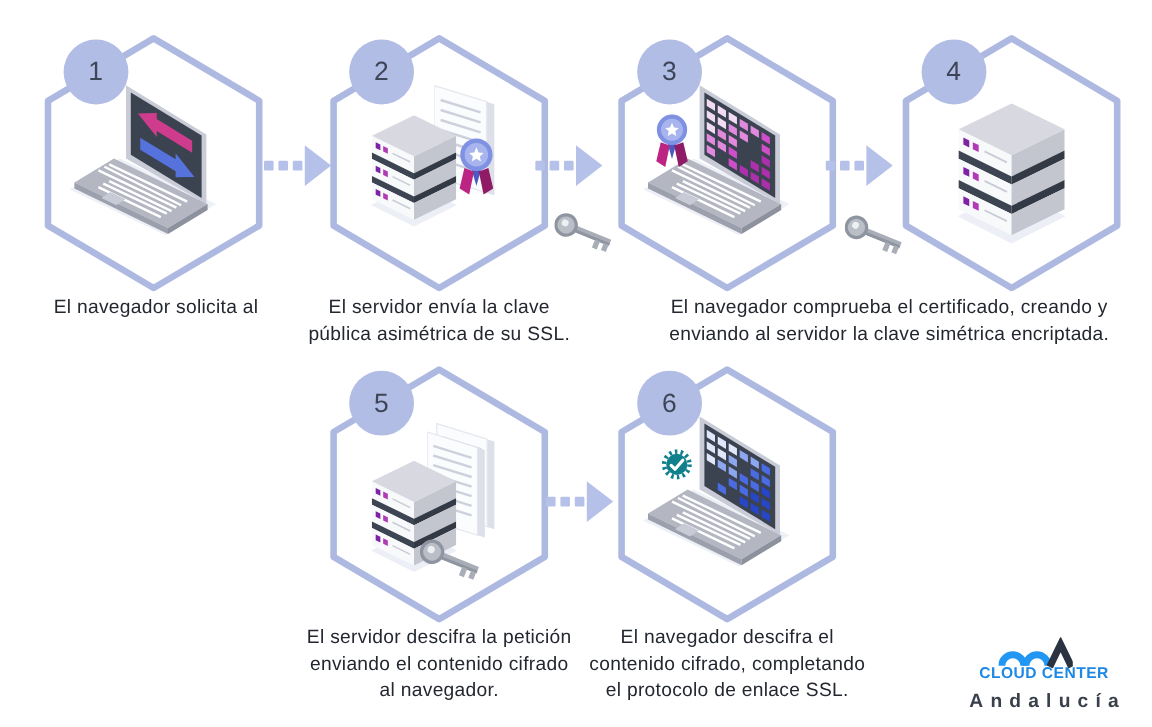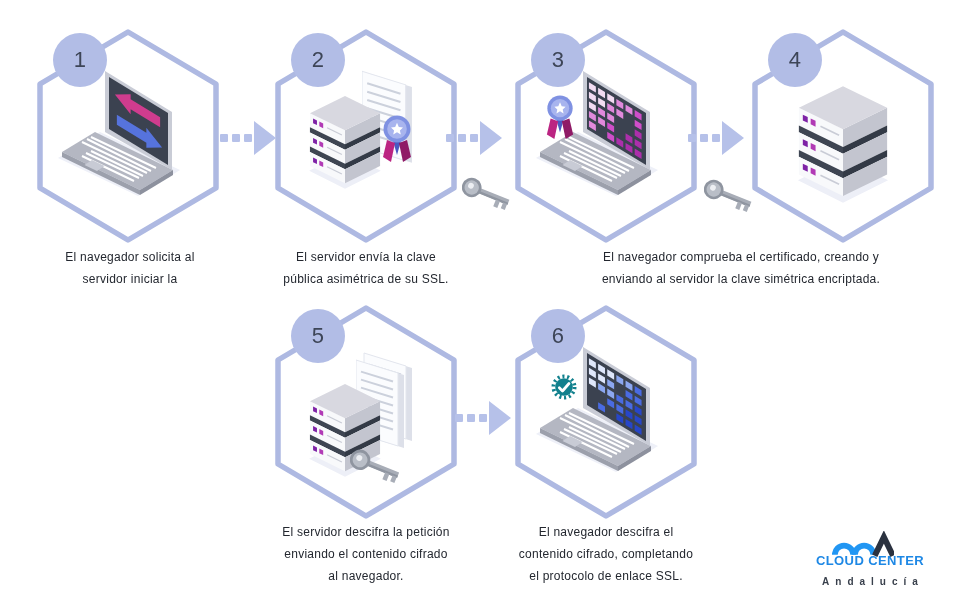--- a/index.html
+++ b/index.html
@@ -4,27 +4,27 @@
 <style>
   html,body{margin:0;padding:0;background:#fff;}
   .canvas{position:relative;width:960px;height:606px;background:#ffffff;overflow:hidden;
           font-family:"Liberation Sans",sans-serif;}
   .abs{position:absolute;}
   svg{display:block;}
   .hexagon{position:absolute;}
   .badge{position:absolute;width:54px;height:54px;border-radius:50%;background:#b2bde6;
          display:flex;align-items:center;justify-content:center;
          font-size:22px;color:#3d4557;letter-spacing:0.5px;}
-  .caption{position:absolute;text-align:center;font-size:12px;line-height:22px;
+  .caption{position:absolute;text-align:center;font-size:16px;line-height:22px;
            color:#23272f;letter-spacing:0.25px;}
   .caption div{white-space:nowrap;}
   .logo-line1{position:absolute;left:796px;top:553px;width:148px;text-align:center;
               font-size:13px;font-weight:bold;color:#1e88e5;letter-spacing:0.4px;}
   .logo-line2{position:absolute;left:799px;top:576px;width:148px;text-align:center;
-              font-size:10px;color:#39404c;letter-spacing:6px;font-weight:bold;}
+              font-size:16px;color:#39404c;letter-spacing:6px;font-weight:bold;}
 </style>
 </head>
 <body>
 
 <div class="canvas">
 
   <svg width="0" height="0" style="position:absolute" aria-hidden="true">
     <defs>
       <g id="sym-laptop">
         <polygon points="2,94 82,132 124,106 44,68" fill="#eef0f8"></polygon>
@@ -253,21 +253,20 @@
 
   <svg class="abs" style="left:462px;top:174px" width="54" height="37" viewBox="0 0 56 38">
       <use href="#sym-key"></use>
     </svg>
   <svg class="abs" style="left:704px;top:176px" width="54" height="37" viewBox="0 0 56 38">
       <use href="#sym-key"></use>
     </svg>
 
   <div class="caption" style="left:25px;top:246px;width:210px">
     <div>El navegador solicita al</div>
-    <div>servidor iniciar la</div>
   </div>
   <div class="caption" style="left:545px;top:246px;width:392px">
     <div>El navegador comprueba el certificado, creando y</div>
     <div>enviando al servidor la clave simétrica encriptada.</div>
   </div>
   <div class="caption" style="left:256px;top:246px;width:220px">
     <div>El servidor envía la clave</div>
     <div>pública asimétrica de su SSL.</div>
   </div>
   <div class="caption" style="left:251px;top:521px;width:230px">

